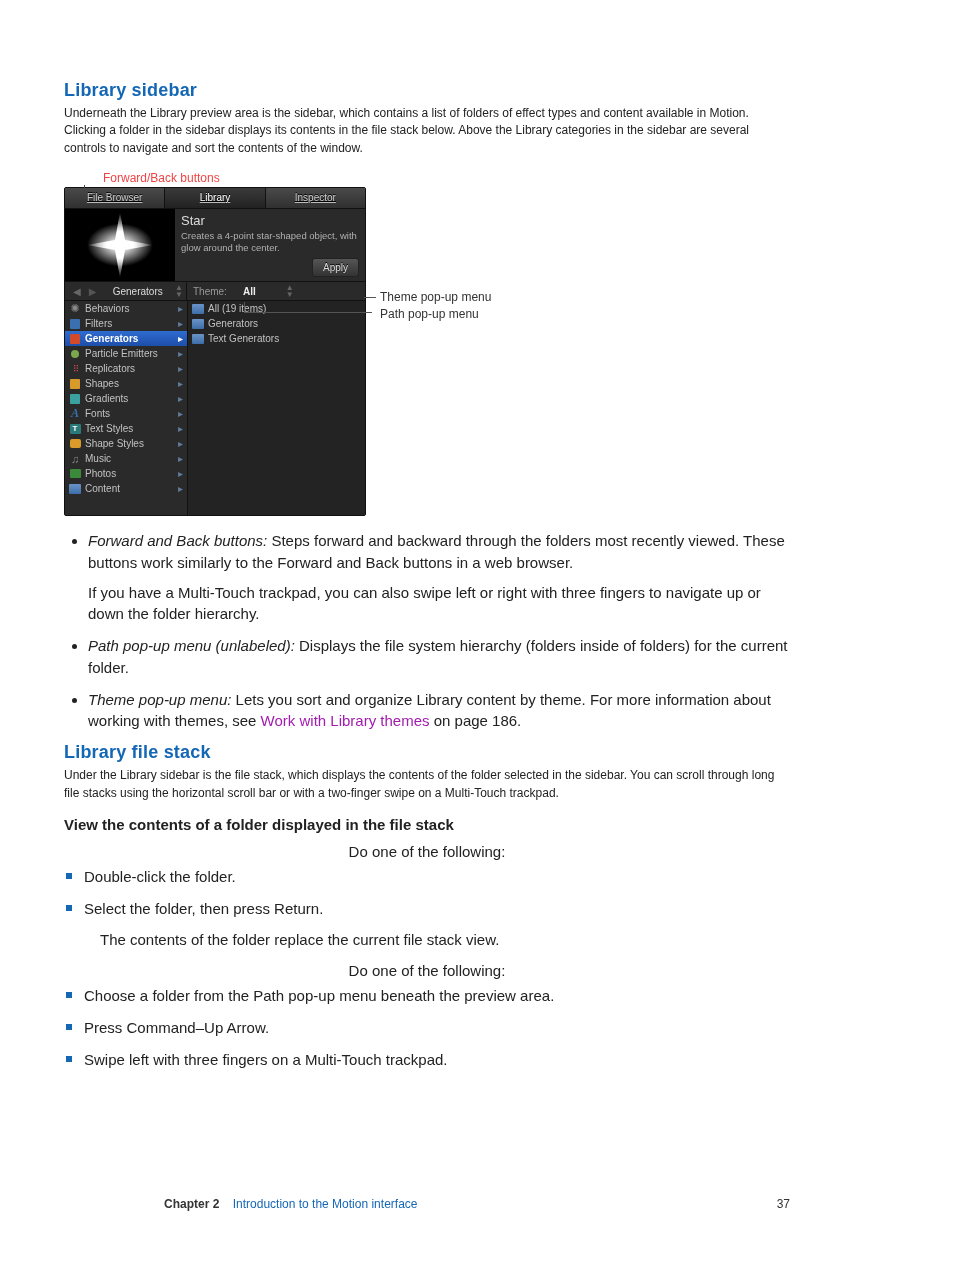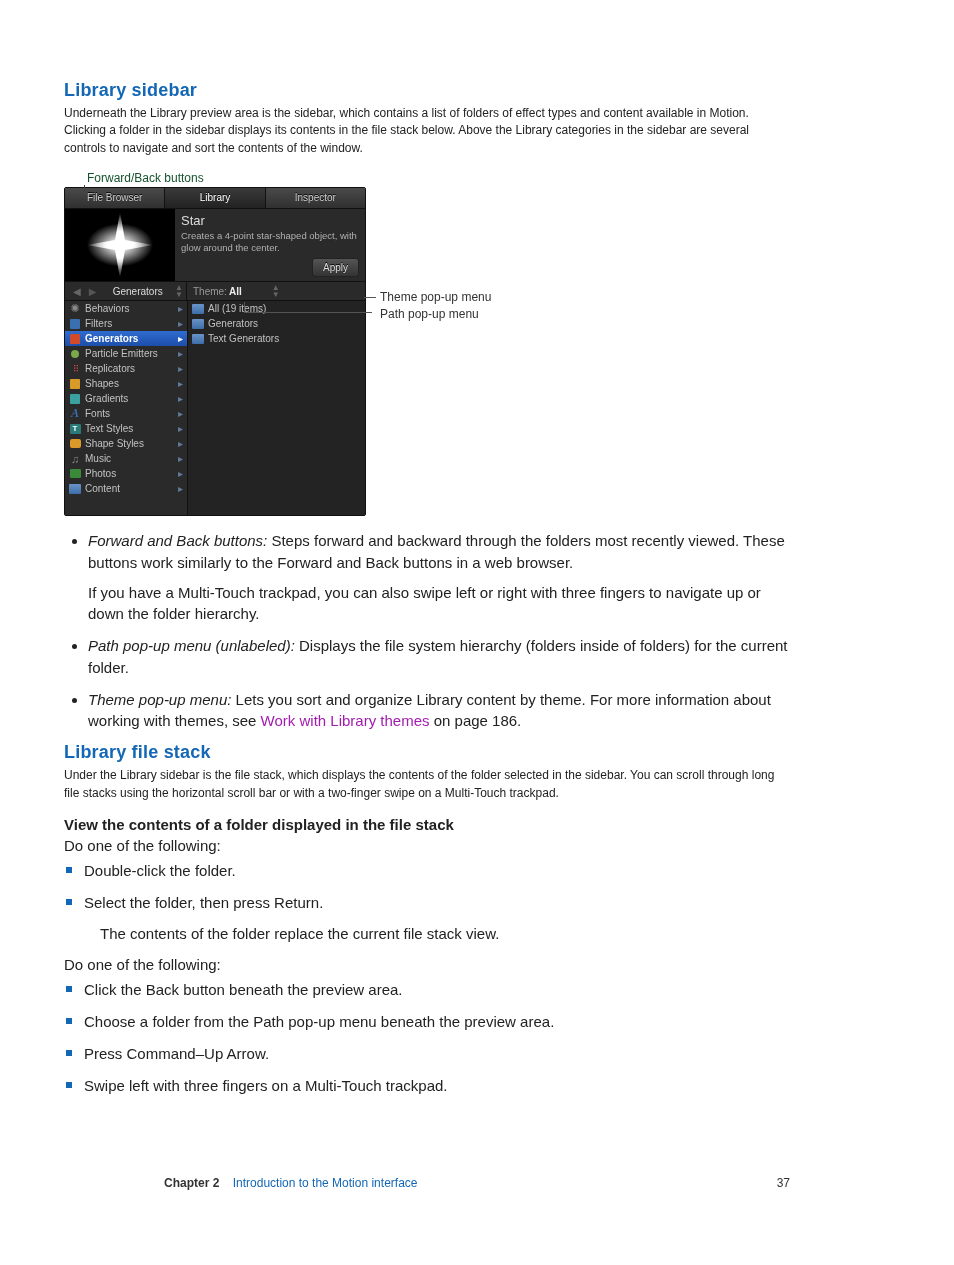--- a/index.html
+++ b/index.html
@@ -35,22 +35,22 @@
   .fig-wrap {
     position: relative;
     margin: 6px 0 14px 0;
     width: 432px;
     user-select: none;
   }
 
   
   .callout-top {
     font-size: 12px;
-    color: #14532d;
-    margin-left: 22px;
+    color: #ef4444;
+    margin-left: 38px;
     margin-bottom: 2px;
     font-family: Helvetica, Arial, sans-serif;
   }
   .callout-top::before{
     content:"";
     display:inline-block;
     border-left:1px solid #444;
     height:0;
   }
   .callout-tick{
@@ -86,20 +86,21 @@
     border-radius: 2px;
     color: #bbb;
     font-size: 10px;
     font-family: "Lucida Grande", Helvetica, Arial, sans-serif;
   }
   .tabs {
     display: flex;
     height: 20px;
     border-bottom: 1px solid #111;
     background: linear-gradient(#4a4a4a,#303030);
+    text-decoration: underline;
   }
   .tab {
     flex: 1;
     text-align: center;
     line-height: 20px;
     font-size: 10px;
     color: #ccc;
     border-right: 1px solid #111;
     text-shadow: 0 -1px 0 #000;
   }
@@ -186,21 +187,21 @@
     align-items:center;
     padding-left:6px;
   }
   .theme-label{
     font-size:10px;
     color:#999;
   }
   .theme-val{
     color:#eee;
     font-weight:600;
-    margin-left:2px;
+    margin-left:16px;
   }
 
   .cols{
     display:flex;
     height:214px;
   }
   .col-left{
     width:122px;
     border-right:1px solid #111;
     background:#2a2a2a;
@@ -261,21 +262,22 @@
     margin-top:8px;
   }
   .term-head{ font-style: italic; }
   .link{ color:#a21caf; }
 
   .task-head{
     font-weight:600;
     margin: 6px 0 0 0;
   }
   .task-lead{
-    margin: 4px 0 6px 0;
+    margin: 10px 0 6px 0;
+    text-align: center;
   }
   ul.sq { padding-left: 20px; margin-bottom: 12px;}
   ul.sq > li{
     list-style: none;
     position: relative;
     padding-left: 0;
     margin: 0 0 10px 0;
     line-height:1.45;
   }
   ul.sq > li::before{
@@ -289,21 +291,21 @@
   }
   .after{
     margin: 0 0 14px 36px;
   }
 
   
   .footer{
     position:absolute;
     left:164px;
     right:164px;
-    bottom:75px;
+    bottom:54px;
     display:flex;
     justify-content:space-between;
     font-size:12px;
   }
   .footer .chap{ font-weight:600; color:#333; margin-right:10px;}
   .footer .title{ color:#1467b5; }
   .footer .pg{ color:#333; }
 </style>
 </head>
 <body>
@@ -492,21 +494,20 @@
   <p class="task-head">View the contents of a folder displayed in the file stack</p>
   <p class="task-lead">Do one of the following:</p>
   <ul class="sq" id="task1-items">
       <li>Double-click the folder.</li>
       <li>Select the folder, then press Return.</li>
     </ul>
   <p class="after">The contents of the folder replace the current file stack view.</p>
 
   <p class="task-lead">Do one of the following:</p>
   <ul class="sq" id="task2-items">
-      <li>Click the Back button beneath the preview area.</li>
       <li>Choose a folder from the Path pop-up menu beneath the preview area.</li>
       <li>Press Command–Up Arrow.</li>
       <li>Swipe left with three fingers on a Multi-Touch trackpad.</li>
     </ul>
 
   <div class="footer">
     <div>
       <span class="chap">Chapter 2</span>
       <span class="title">Introduction to the Motion interface</span>
     </div>

